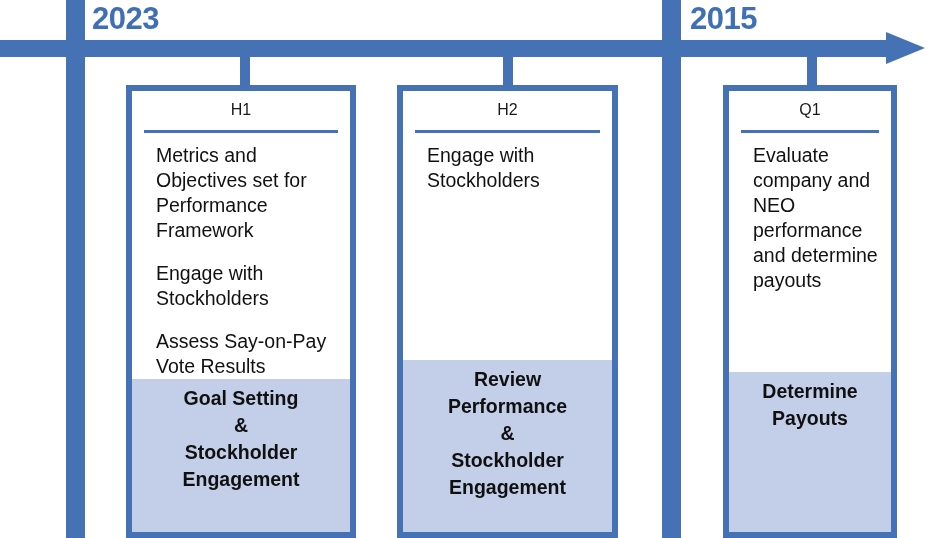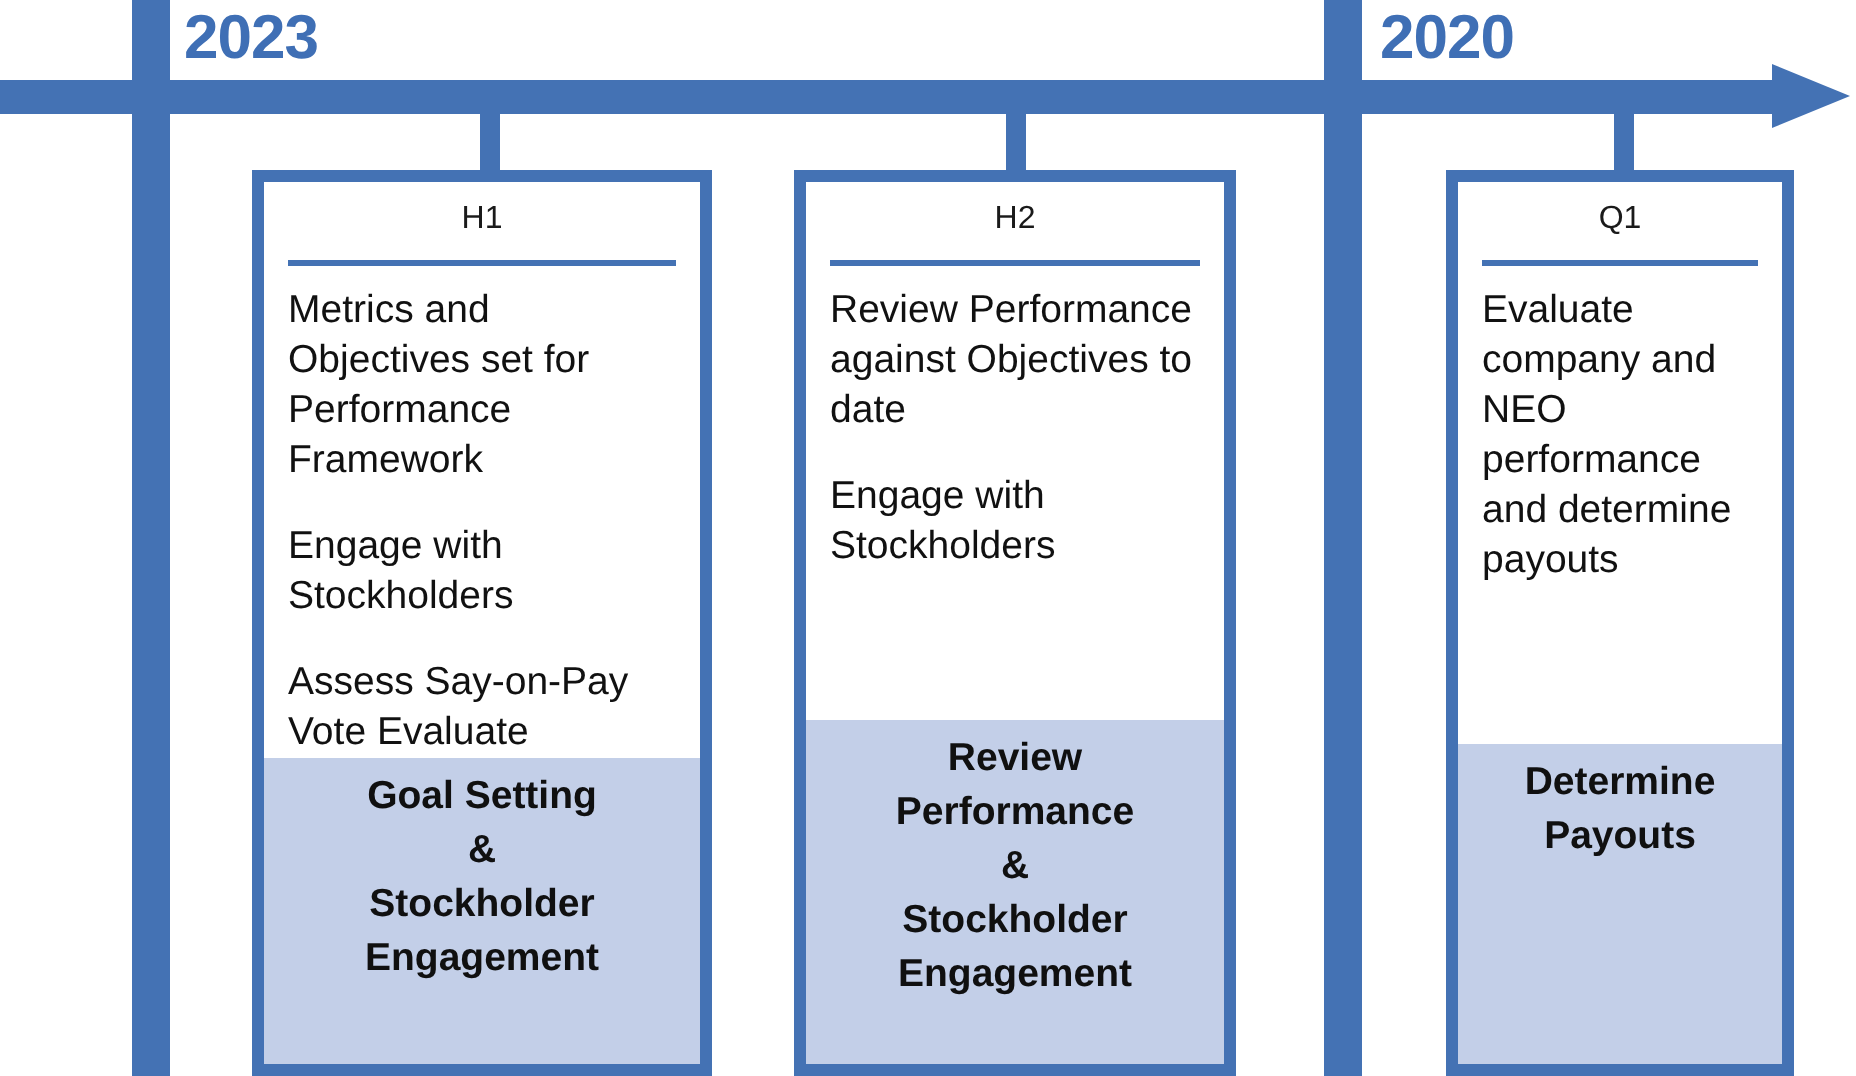--- a/index.html
+++ b/index.html
@@ -94,20 +94,21 @@
   }
   .card-header-rule {
     height: 3px;
     background: #4472b4;
     margin: 4px 12px 0 12px;
   }
   .card-body {
     flex: 1 1 auto;
     padding: 10px 12px 4px 12px;
     overflow: hidden;
+    margin-left: 12px;
   }
   .card-body p {
     margin: 0 0 18px 0;
     font-size: 19.5px;
     line-height: 25px;
     color: #111111;
   }
   .card-body p:last-child { margin-bottom: 0; }
 
   .card-footer {
@@ -131,47 +132,46 @@
 
 <div id="canvas">
 
   <div class="tl-axis"></div>
   <div class="tl-arrowhead"></div>
 
   <div class="tl-divider d1"></div>
   <div class="tl-divider d2"></div>
 
   <div class="year-label y2023">2023</div>
-  <div class="year-label y2024">2020</div>
+  <div class="year-label y2024">2015</div>
 
   <div class="stem s1"></div>
   <div class="stem s2"></div>
   <div class="stem s3"></div>
 
   <div class="card c1">
     <div class="card-header">H1</div>
     <div class="card-header-rule"></div>
     <div class="card-body">
       <p>Metrics and Objectives set for Performance Framework</p>
       <p>Engage with Stockholders</p>
-      <p>Assess Say-on-Pay Vote Evaluate</p>
+      <p>Assess Say-on-Pay Vote Results</p>
     </div>
     <div class="card-footer">
       <span class="footer-text">Goal Setting
 &amp;
 Stockholder
 Engagement</span>
     </div>
   </div>
 
   <div class="card c2">
     <div class="card-header">H2</div>
     <div class="card-header-rule"></div>
     <div class="card-body">
-      <p>Review Performance against Objectives to date</p>
       <p>Engage with Stockholders</p>
     </div>
     <div class="card-footer">
       <span class="footer-text">Review
 Performance
 &amp;
 Stockholder
 Engagement</span>
     </div>
   </div>

